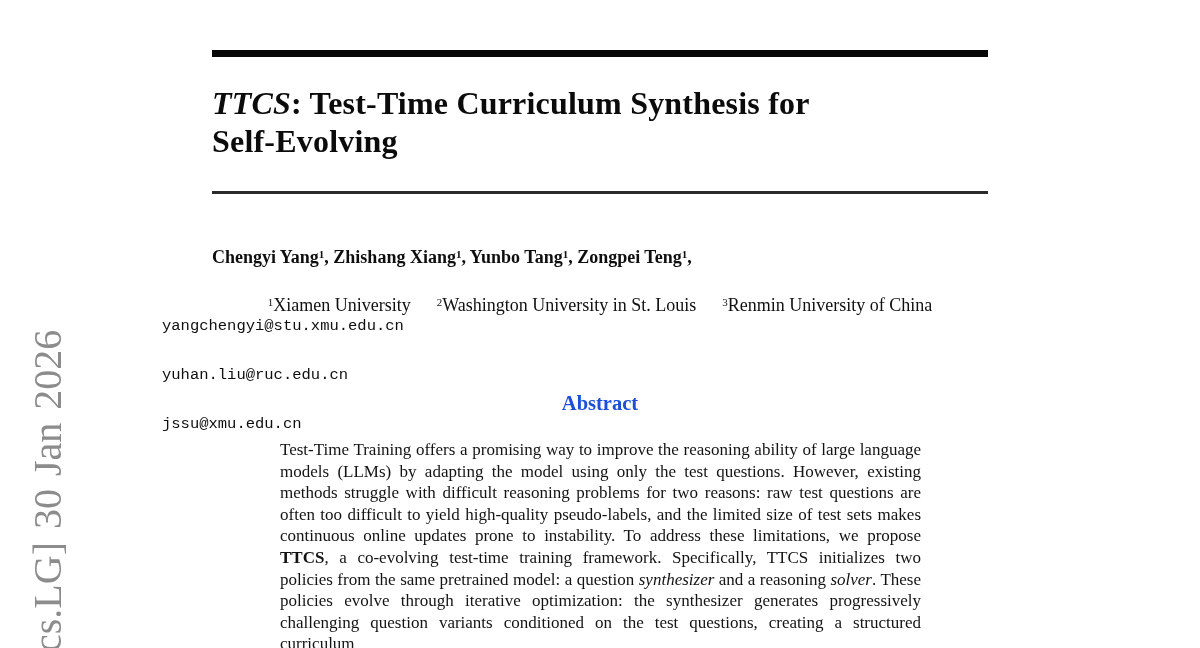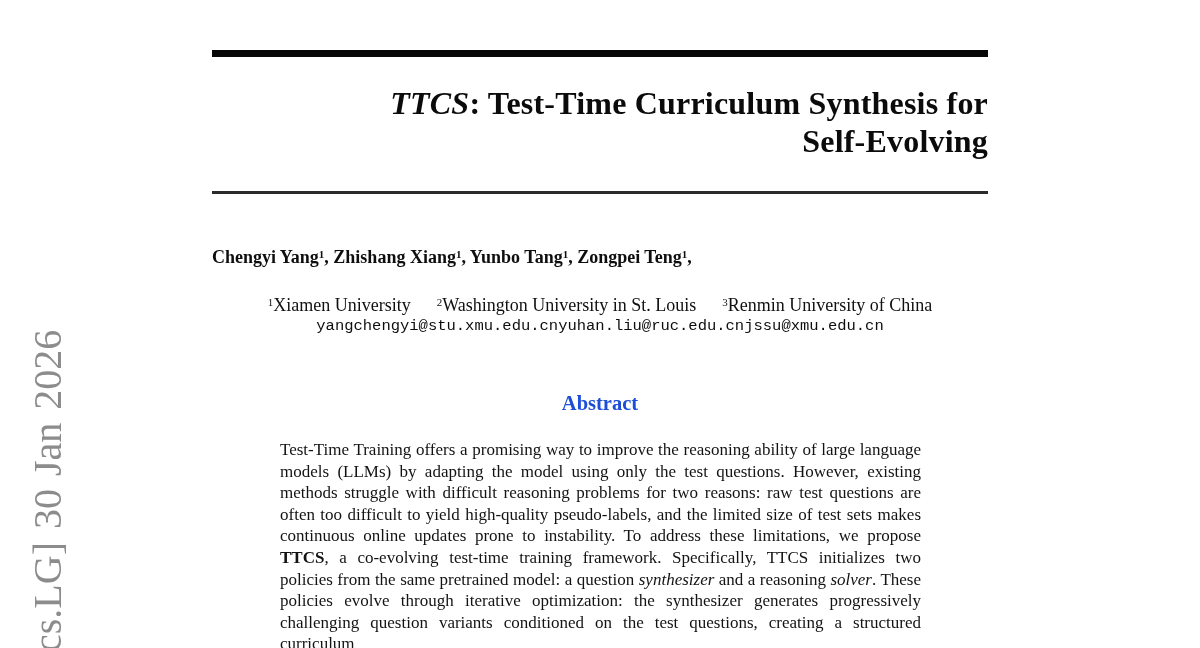--- a/index.html
+++ b/index.html
@@ -22,21 +22,21 @@
     position: absolute;
     left: 212px; top: 191px;
     width: 776px; height: 2.5px;
     background: #2b2b2b;
   }
   .paper-title {
     position: absolute;
     left: 212px; top: 84px;
     width: 776px;
     margin: 0;
-    text-align: right;
+    text-align: left;
     font-family: "Liberation Serif", serif;
     font-size: 32px;
     font-weight: 700;
     line-height: 38px;
     color: #0b0b0b;
     letter-spacing: 0.2px;
   }
   .author-line {
     position: absolute;
     left: 212px;
@@ -59,25 +59,27 @@
     line-height: 21px;
     white-space: nowrap;
     color: #101010;
   }
   .email-line {
     position: absolute;
     left: 162px; top: 317px;
     width: 876px;
     display: flex;
     justify-content: center;
+    gap: 30px;
     font-family: "Liberation Mono", "DejaVu Sans Mono", monospace;
     font-size: 15.5px;
     line-height: 19px;
     white-space: nowrap;
     color: #0e0e0e;
+    flex-direction: column;
   }
   .abstract-heading {
     position: absolute;
     left: 212px; top: 392px;
     width: 776px;
     margin: 0;
     text-align: center;
     font-size: 20.5px;
     font-weight: 700;
     color: #1d4ed8;

